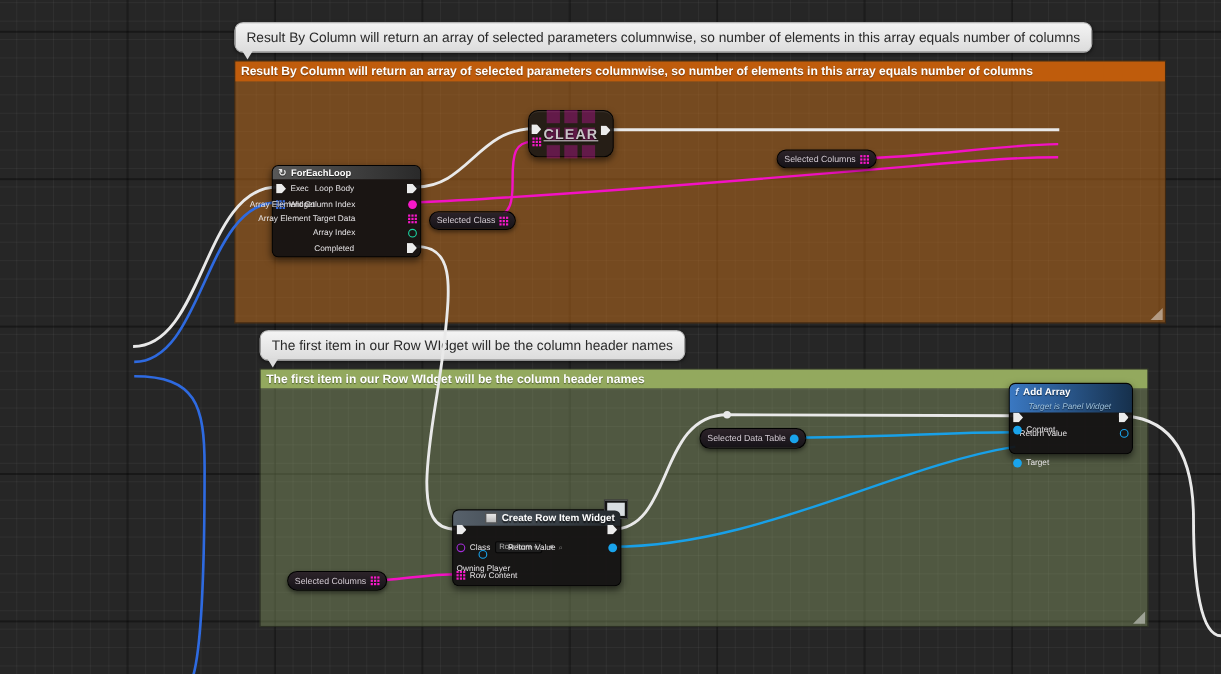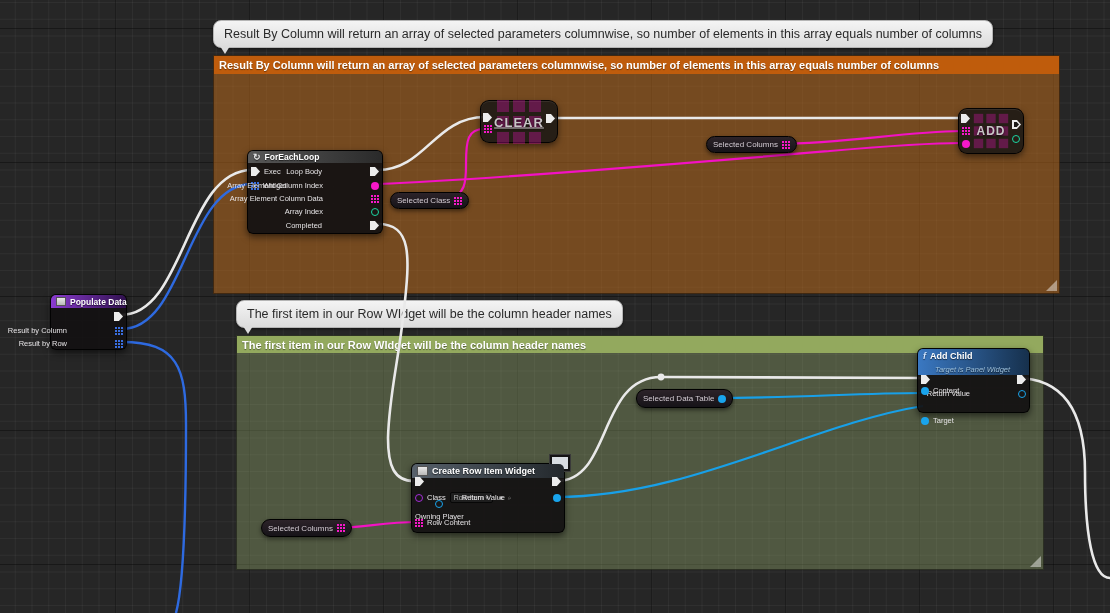--- a/index.html
+++ b/index.html
@@ -33,21 +33,21 @@
     border-right:5px solid transparent;border-top:8px solid #dcdcdc;}
   
   .node{position:absolute;background:rgba(19,17,18,.93);border:1px solid rgba(0,0,0,.85);
     border-radius:6px;box-shadow:0 3px 7px rgba(0,0,0,.55), inset 0 1px 0 rgba(255,255,255,.07);}
   .nhead{position:absolute;left:0;right:0;top:0;border-radius:5px 5px 0 0;display:flex;
     align-items:center;gap:4px;padding:0 5px;color:#fff;font-weight:bold;font-size:9px;
     white-space:nowrap;text-shadow:0 1px 1px rgba(0,0,0,.6);}
   .gh-gray{background:linear-gradient(90deg,#585858,#2a2a2a);}
   .gh-purple{background:linear-gradient(90deg,#8a3bd0,#31114f);}
   .gh-blue{background:linear-gradient(90deg,#3a78c2,#16304c);}
-  .gh-slate{background:linear-gradient(90deg,#57616b,#23282c);}
+  .gh-slate{background:linear-gradient(90deg,#57616b,#23282c);justify-content:flex-end;}
   .nsub{font-weight:normal;font-style:italic;font-size:7.5px;color:#9cc0dc;margin-top:-1px;}
   .prow{position:absolute;height:11px;display:flex;align-items:center;gap:4px;
     font-size:7.5px;color:#e4e2e4;white-space:nowrap;}
   .prow.l{left:3px;} .prow.r{right:3px;flex-direction:row-reverse;gap:48px;}
   
   .epin{width:9px;height:9px;flex:0 0 9px;background:#ececec;
     clip-path:polygon(0 0,55% 0,100% 50%,55% 100%,0 100%);position:relative;}
   .epin.hollow i{position:absolute;inset:2px;background:#1d1a18;display:block;
     clip-path:polygon(0 0,55% 0,100% 50%,55% 100%,0 100%);}
   .cpin{width:8px;height:8px;flex:0 0 8px;border-radius:50%;background:currentColor;box-sizing:border-box;}
@@ -137,37 +137,20 @@
     <path d="M122,329 C185,329 186,184 252,184" stroke="#2e6ae0" stroke-width="2.4"></path>
     <path d="M122,342 C178,342 186,368 186,425 C186,505 184,583 176,613" stroke="#2e6ae0" stroke-width="2.4"></path>
 
     <path d="M711,398 C800,398 855,393 923,393" stroke="#18a0e8" stroke-width="2.2"></path>
     <path d="M556,497 C690,497 810,424 923,406" stroke="#18a0e8" stroke-width="2.2"></path>
   </g>
 </svg>
 
 <div class="layer" id="nodes" style="pointer-events:none;">
 
-  <div class="node" style="left:50px;top:294px;width:75px;height:54px;pointer-events:auto;">
-    <div class="nhead gh-purple" style="height:13px;font-size:8.5px;">
-      <span class="sq-icon" style="width:8px;height:7px;flex:0 0 8px;"></span>
-      <span>Populate Data</span>
-    </div>
-    <div class="prow r" style="top:16px;">
-        <span class="epin"></span>
-      </div>
-    <div class="prow r" style="top:30px;">
-      <span class="gpin c-royal"></span>
-      <span>Result by Column</span>
-      </div>
-    <div class="prow r" style="top:43px;">
-      <span class="gpin c-royal"></span>
-      <span>Result by Row</span>
-      </div>
-  </div>
 
   <div class="node" style="left:247px;top:150px;width:134px;height:82px;pointer-events:auto;">
     <div class="nhead gh-gray" style="height:12px;font-size:8.5px;">
       <span class="loop-icon">↻</span>
       <span>ForEachLoop</span>
     </div>
     <div class="prow l" style="top:15px;">
         <span class="epin"></span>
       <span>Exec</span>
       </div>
@@ -178,21 +161,21 @@
     <div class="prow r" style="top:15px;">
         <span class="epin"></span>
       <span>Loop Body</span>
       </div>
     <div class="prow r" style="top:29px;">
         <span class="cpin c-pink"></span>
       <span>Array Element Column Index</span>
       </div>
     <div class="prow r" style="top:42px;">
         <span class="gpin c-pink"></span>
-      <span>Array Element Column Data</span>
+      <span>Array Element Target Data</span>
       </div>
     <div class="prow r" style="top:55px;">
         <span class="cpin hollow c-teal"></span>
       <span>Array Index</span>
       </div>
     <div class="prow r" style="top:69px;">
         <span class="epin"></span>
       <span>Completed</span>
       </div>
   </div>
@@ -204,41 +187,20 @@
         <span class="epin"></span>
       </div>
     <div class="cp" style="right:2px;top:13px;">
         <span class="epin"></span>
       </div>
     <div class="cp" style="left:3px;top:24px;">
         <span class="gpin c-pink"></span>
       </div>
   </div>
 
-  <div class="compact" style="left:958px;top:108px;width:64px;height:44px;pointer-events:auto;">
-    <div class="wm small"></div>
-    <div class="big" style="font-size:12px;">ADD</div>
-    <div class="cp" style="left:2px;top:5px;">
-        <span class="epin"></span>
-      </div>
-    <div class="cp" style="left:3px;top:18px;">
-        <span class="gpin c-pink"></span>
-      </div>
-    <div class="cp" style="left:3px;top:31px;">
-        <span class="cpin c-pink"></span>
-      </div>
-    <div class="cp" style="right:2px;top:11px;">
-        <span class="epin hollow">
-          <i></i>
-        </span>
-      </div>
-    <div class="cp" style="right:3px;top:26px;">
-        <span class="cpin hollow c-teal"></span>
-      </div>
-  </div>
 
   <div class="pill" style="left:390px;top:192px;height:15px;pointer-events:auto;">
     <span>Selected Class</span>
     <span class="gpin c-pink"></span>
     </div>
 
   <div class="pill" style="left:706px;top:136px;height:15px;pointer-events:auto;">
     <span>Selected Columns</span>
     <span class="gpin c-pink"></span>
     </div>
@@ -285,21 +247,21 @@
       </div>
     <div class="prow l" style="top:53px;">
       <span class="gpin c-pink"></span>
       <span>Row Content</span>
       </div>
   </div>
 
   <div class="node" style="left:917px;top:348px;width:111px;height:63px;pointer-events:auto;">
     <div class="nhead gh-blue" style="height:24px;align-items:flex-start;flex-wrap:wrap;padding-top:2px;">
       <span class="fn-icon">f</span>
-      <span>Add Child</span>
+      <span>Add Array</span>
       <span class="nsub" style="width:100%;margin-left:12px;">Target is Panel Widget</span>
     </div>
     <div class="prow l" style="top:25px;">
         <span class="epin"></span>
       </div>
     <div class="prow r" style="top:25px;">
         <span class="epin"></span>
       </div>
     <div class="prow l" style="top:39px;margin-top:27px;">
       <span class="cpin c-cyan"></span>

